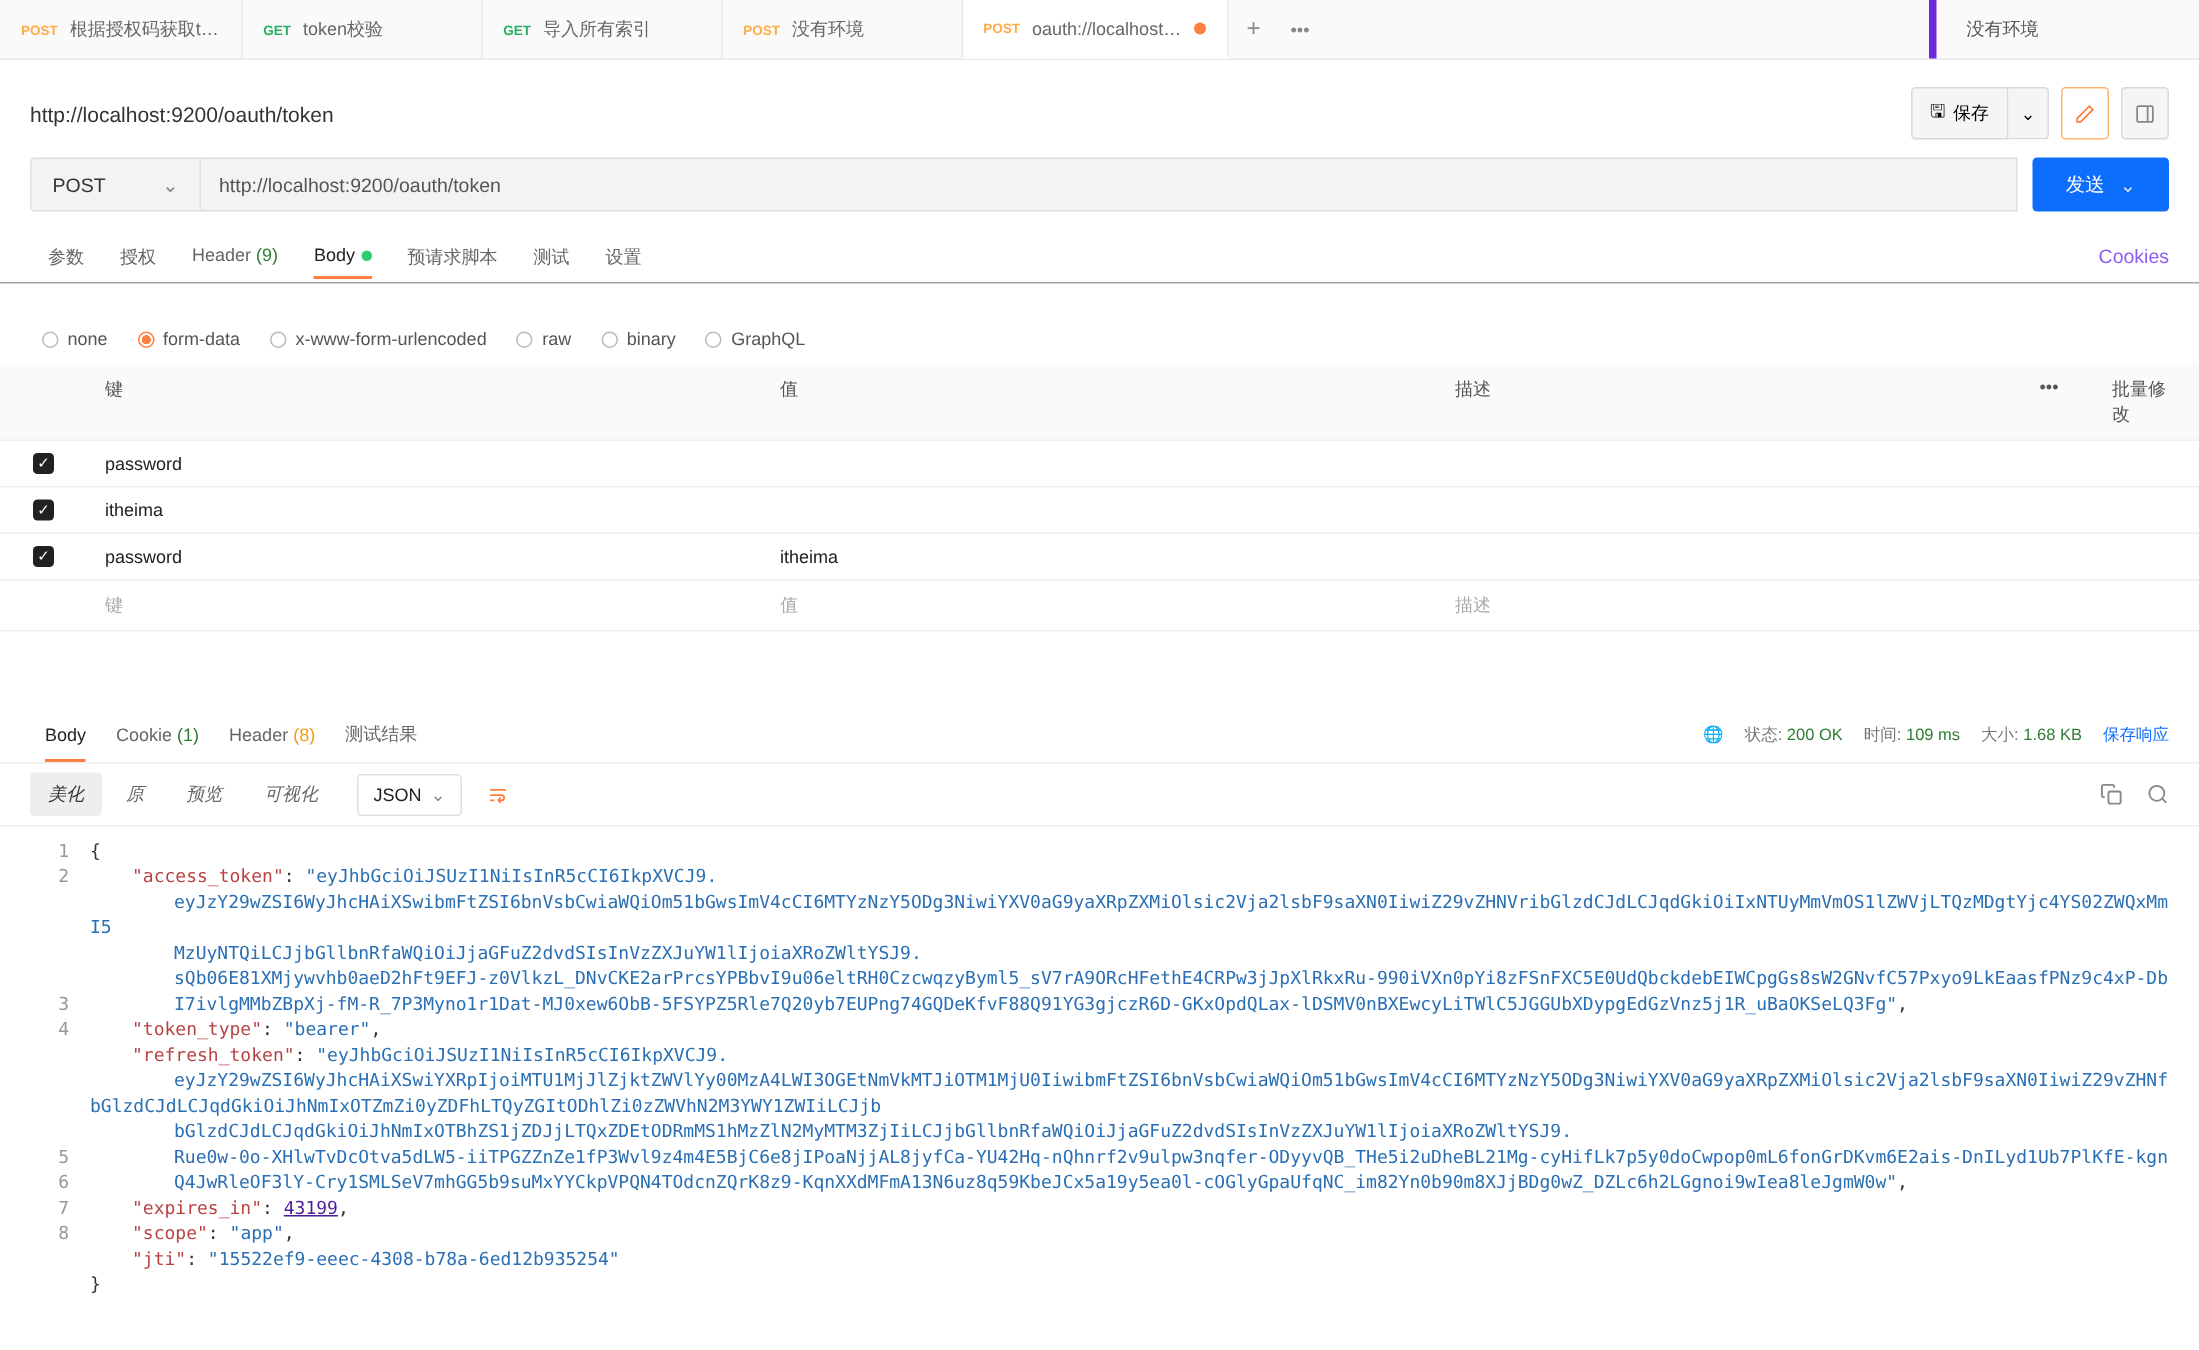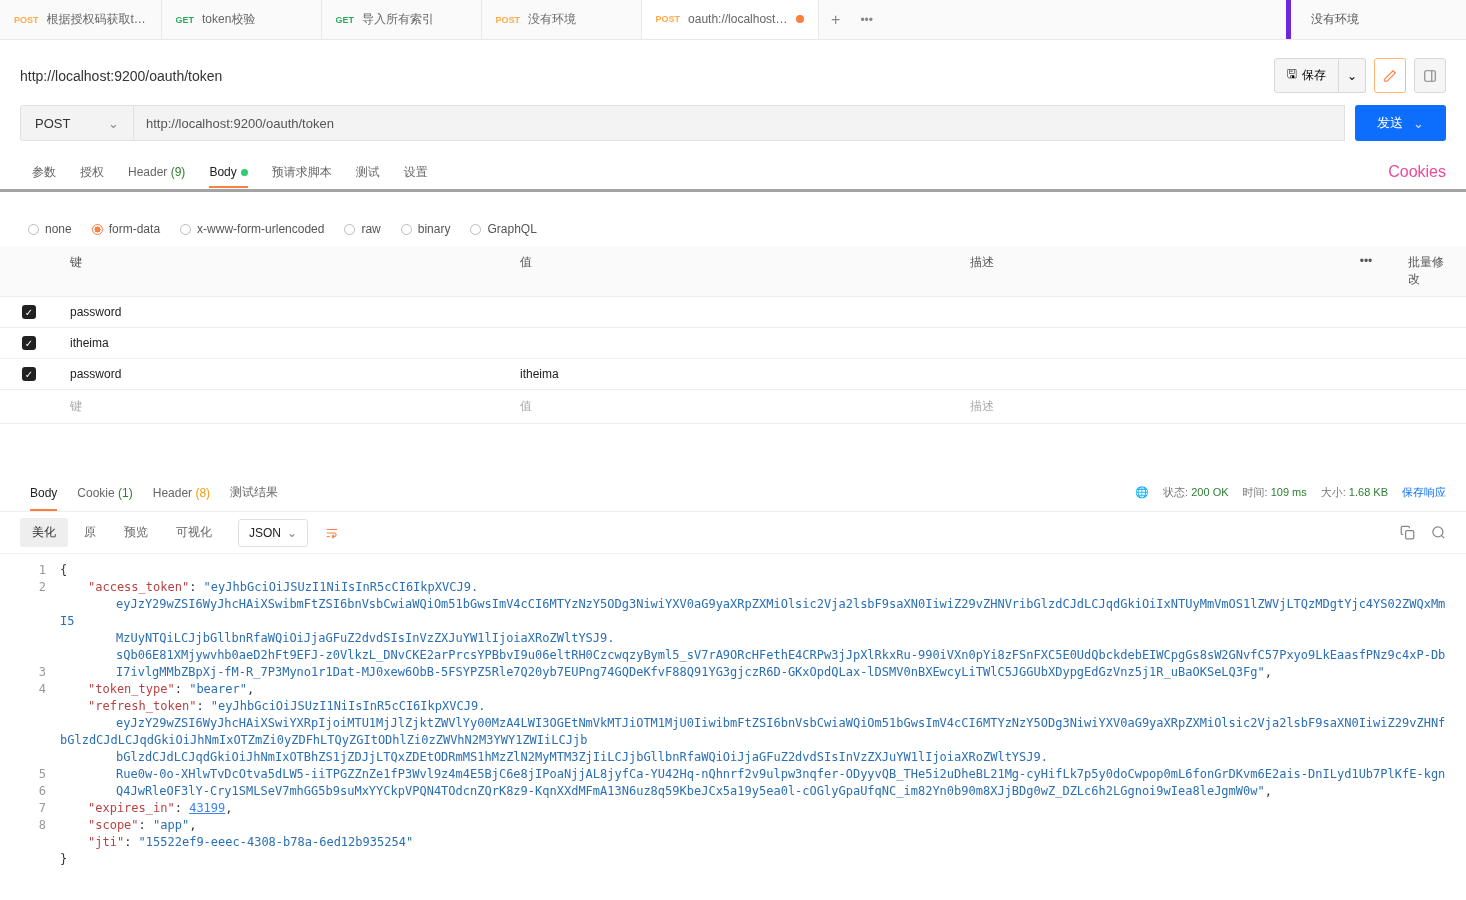--- a/index.html
+++ b/index.html
@@ -22,27 +22,27 @@
 .btn.icon-only { padding:6px 8px; }
 .btn.edit { background:#fff; border-color:#ffb570; color:#ff7f3f; }
 .save-group { display:flex; }
 .save-group .btn { border-radius:3px 0 0 3px; }
 .save-group .btn.chev { border-left:none; border-radius:0 3px 3px 0; padding:6px 8px; }
 .request-row { display:flex; padding:0 20px 14px; gap:0; }
 .method-select { display:flex; align-items:center; padding:0 14px; background:#f3f3f3; border:1px solid #e0e0e0; border-radius:3px 0 0 3px; font-size:13px; color:#333; height:36px; width:114px; justify-content:space-between; }
 .url-input { flex:1; height:36px; border:1px solid #e0e0e0; border-left:none; padding:0 12px; font-size:13px; color:#555; background:#f3f3f3; }
 .send-btn { margin-left:10px; height:36px; padding:0 22px; background:#0d6efd; color:#fff; border:none; border-radius:3px; font-size:13px; font-weight:500; cursor:pointer; display:flex; align-items:center; }
 .send-btn .chev { margin-left:10px; opacity:.8; }
-.section-tabs { display:flex; padding:0 20px; border-bottom:3px solid #a3a3a3; align-items:center; }
+.section-tabs { display:flex; padding:0 20px; border-bottom:1px solid #a3a3a3; align-items:flex-start; }
 .section-tab { padding:8px 12px; font-size:12px; color:#666; cursor:pointer; position:relative; }
 .section-tab.active { color:#222; }
 .section-tab.active::after { content:''; position:absolute; bottom:-1px; left:12px; right:12px; height:2px; background:#ff7f3f; }
 .section-tab .count { color:#2e7d32; }
 .section-tab .bdot { display:inline-block; width:7px; height:7px; border-radius:50%; background:#2ecc71; margin-left:4px; vertical-align:middle; }
-.cookies-link { margin-left:auto; color:#ec4899; font-size:16px; padding:8px 0; }
+.cookies-link { margin-left:auto; color:#8b5cf6; font-size:13px; padding:8px 0; }
 .body-types { display:flex; gap:20px; padding:10px 28px; font-size:12px; color:#555; }
 .body-type { display:flex; align-items:center; gap:6px; cursor:pointer;margin-top:20px; }
 .radio { width:11px; height:11px; border-radius:50%; border:1.5px solid #bbb; display:inline-block; }
 .radio.sel { border-color:#ff7f3f; background:radial-gradient(circle,#ff7f3f 45%,#fff 50%); }
 .kv-table { width:100%; }
 .kv-header, .kv-row { display:flex; border-bottom:1px solid #eee; font-size:12px; }
 .kv-header { background:#fafafa; color:#555; font-weight:500; }
 .kv-cell { padding:8px 12px; }
 .kv-cell.check { width:58px; display:flex; align-items:center; justify-content:center; }
 .kv-cell.key { width:450px; }
@@ -56,30 +56,30 @@
 .resp-tabs { display:flex; padding:0 20px; border-bottom:1px solid #eee; align-items:center; }
 .resp-tab { padding:10px 10px; font-size:12px; color:#666; cursor:pointer; position:relative; }
 .resp-tab.active { color:#222; }
 .resp-tab.active::after { content:''; position:absolute; bottom:-1px; left:10px; right:10px; height:2px; background:#ff7f3f; }
 .resp-tab .pcount { color:#2e7d32; }
 .resp-tab .ycount { color:#f39c12; }
 .resp-meta { margin-left:auto; display:flex; gap:14px; font-size:11px; color:#777; align-items:center; }
 .resp-meta .ok { color:#2e7d32;margin-top:24px; }
 .resp-meta .link { color:#0d6efd; }
 .resp-toolbar { display:flex; align-items:center; padding:6px 20px; gap:4px; border-bottom:1px solid #f0f0f0; }
-.tb-btn { padding:6px 12px; font-size:12px; color:#666; border:none; background:none; cursor:pointer; border-radius:3px; }
+.tb-btn { padding:6px 12px; font-size:12px; color:#666; border:none; background:none; cursor:pointer; border-radius:3px;font-style:italic; }
 .tb-btn.active { background:#eee; color:#333; }
 .tb-select { display:flex; align-items:center; gap:6px; padding:6px 10px; border:1px solid #e0e0e0; border-radius:3px; font-size:12px; margin-left:10px; }
 .tb-icons { margin-left:auto; display:flex; gap:16px; color:#888; }
 .code-area { display:flex; font-family:Consolas,Monaco,monospace; font-size:12px; line-height:17px; padding:8px 0; }
 .gutter { width:60px; text-align:right; padding-right:14px; color:#999; user-select:none; }
 .code-content { flex:1; padding-right:14px; white-space:pre-wrap; word-break:break-all; color:#333; }
 .code-content .key { color:#b84242; }
 .code-content .str { color:#2a6fb3; }
-.code-content .num { color:#3b82f6;text-decoration:underline; }
+.code-content .num { color:#4c1d95;text-decoration:underline; }
 .indent { display:inline-block; width:28px; }
 .indent2 { display:inline-block; width:56px; }
 svg { display:block; }
 </style>
 </head>
 <body>
 
 <div class="tabs-bar">
   <div class="tab">
       <span class="method post">POST</span>

